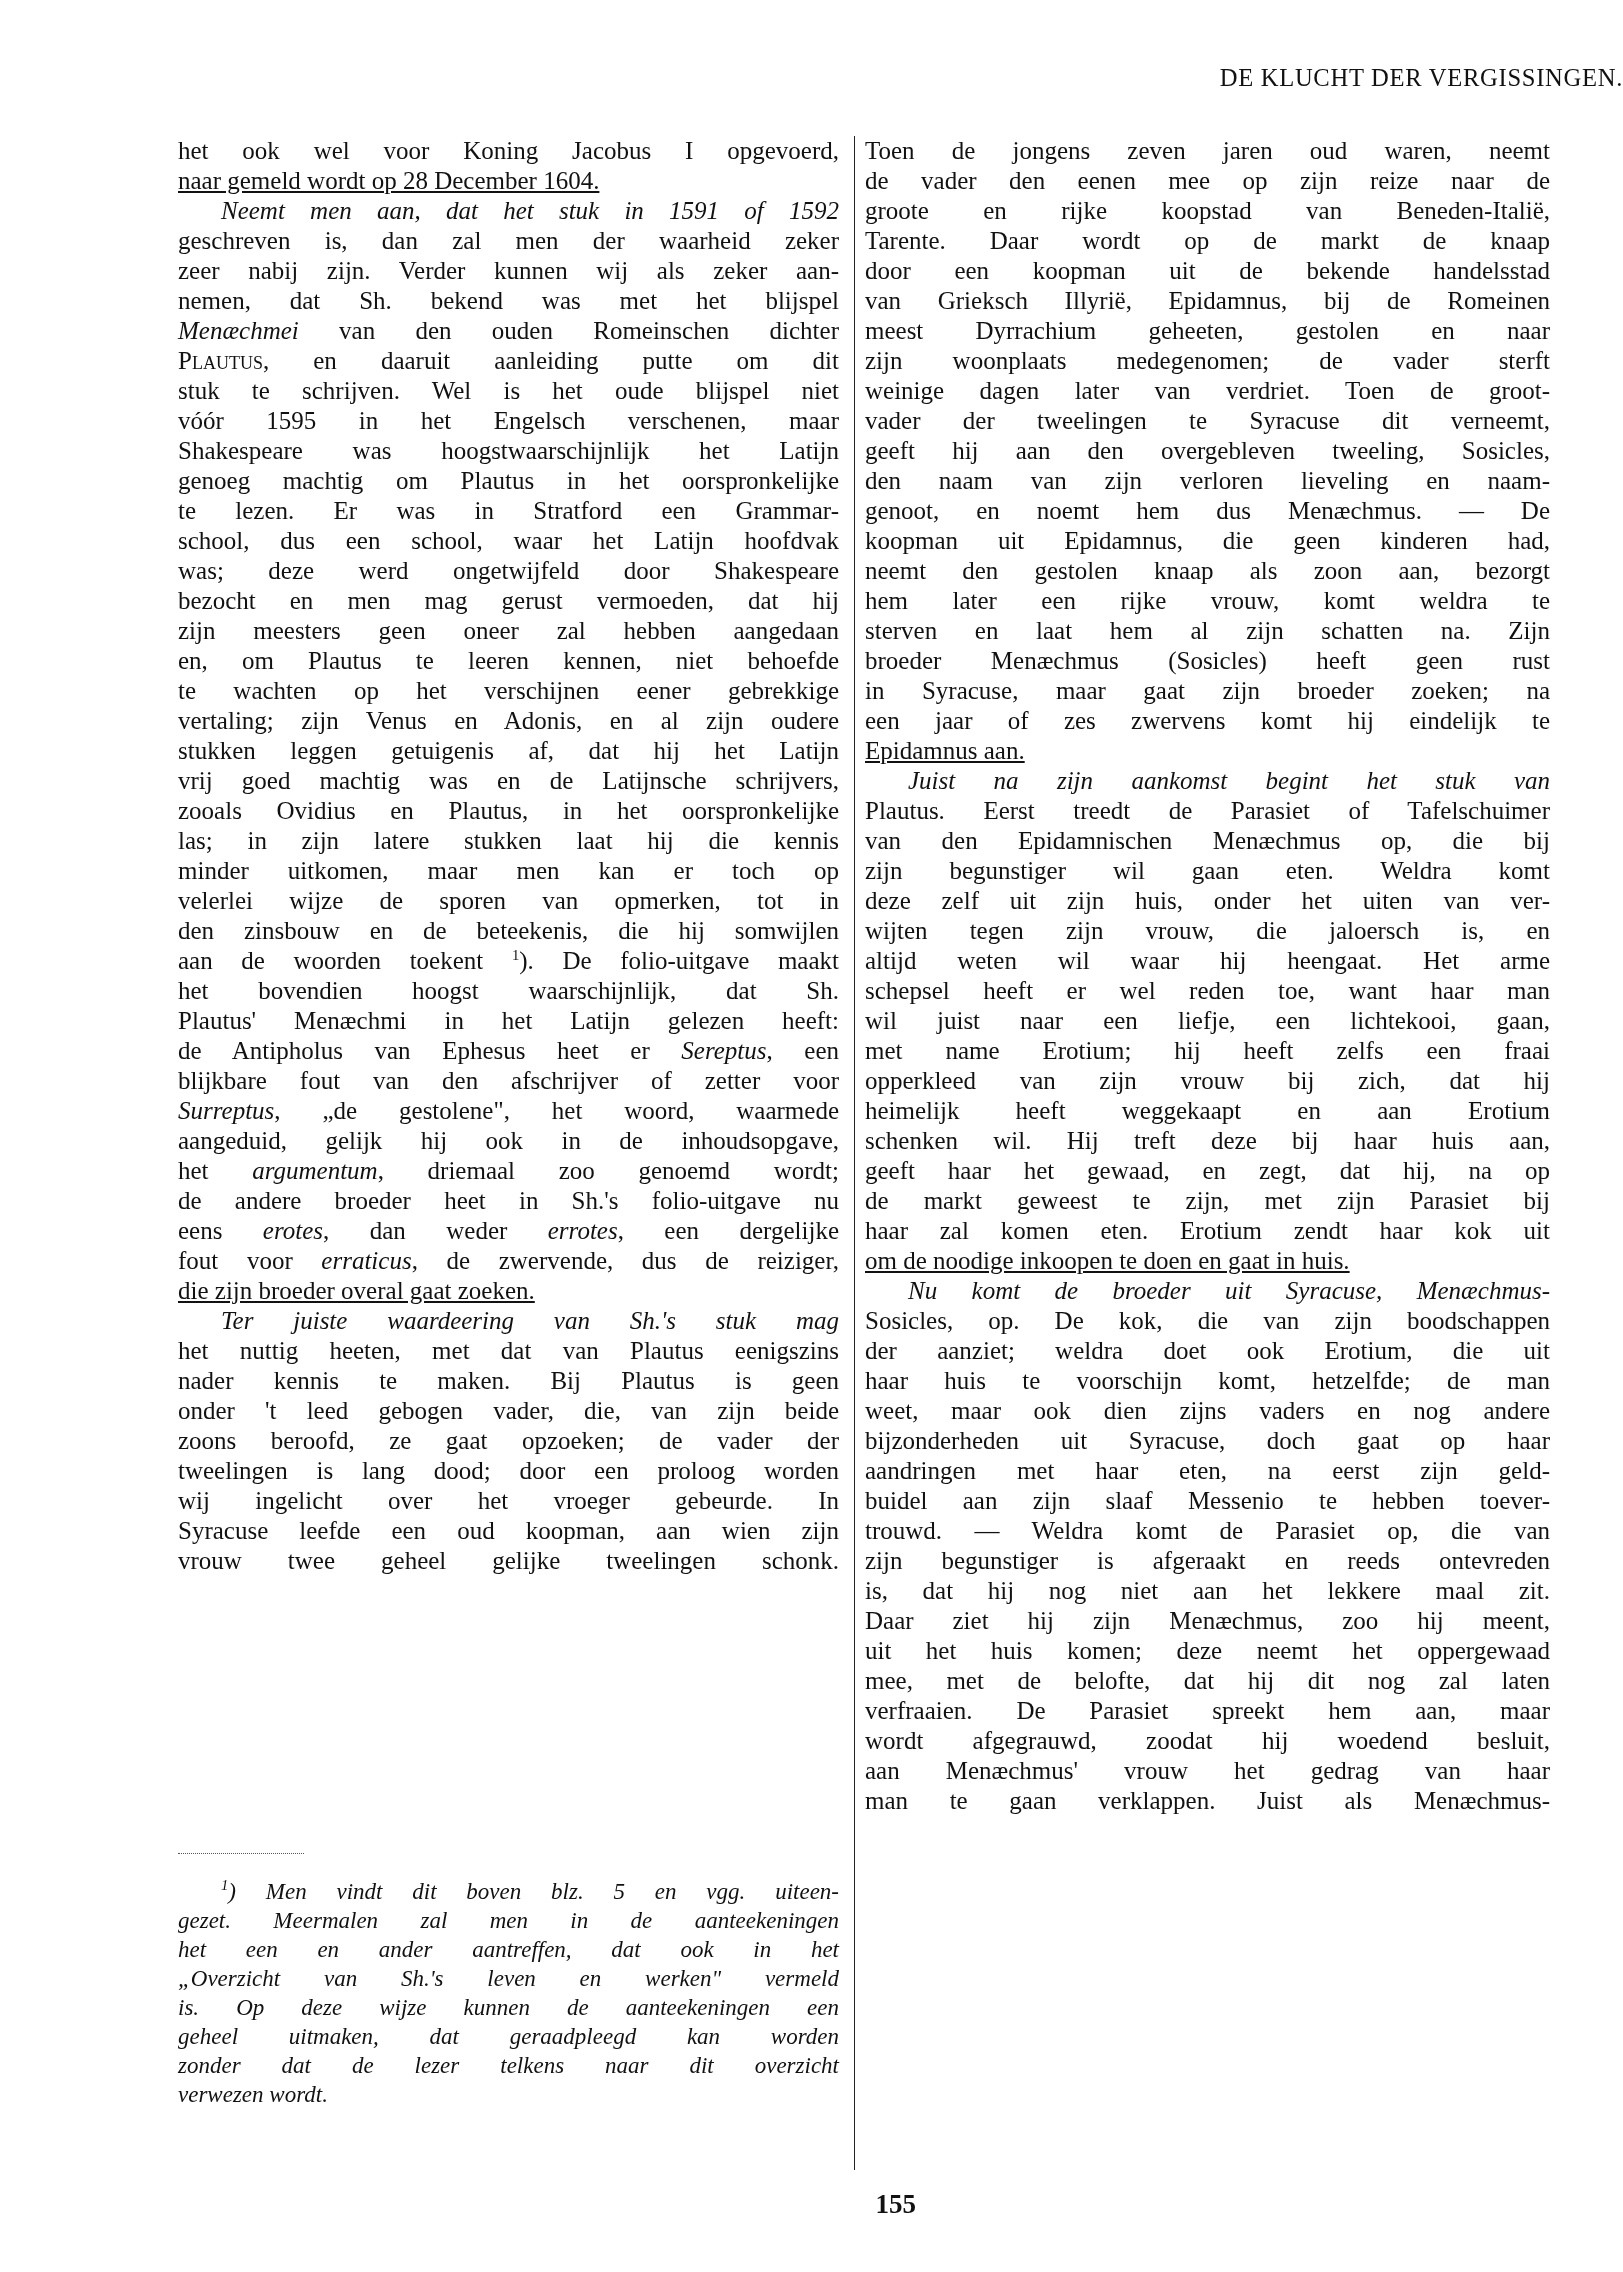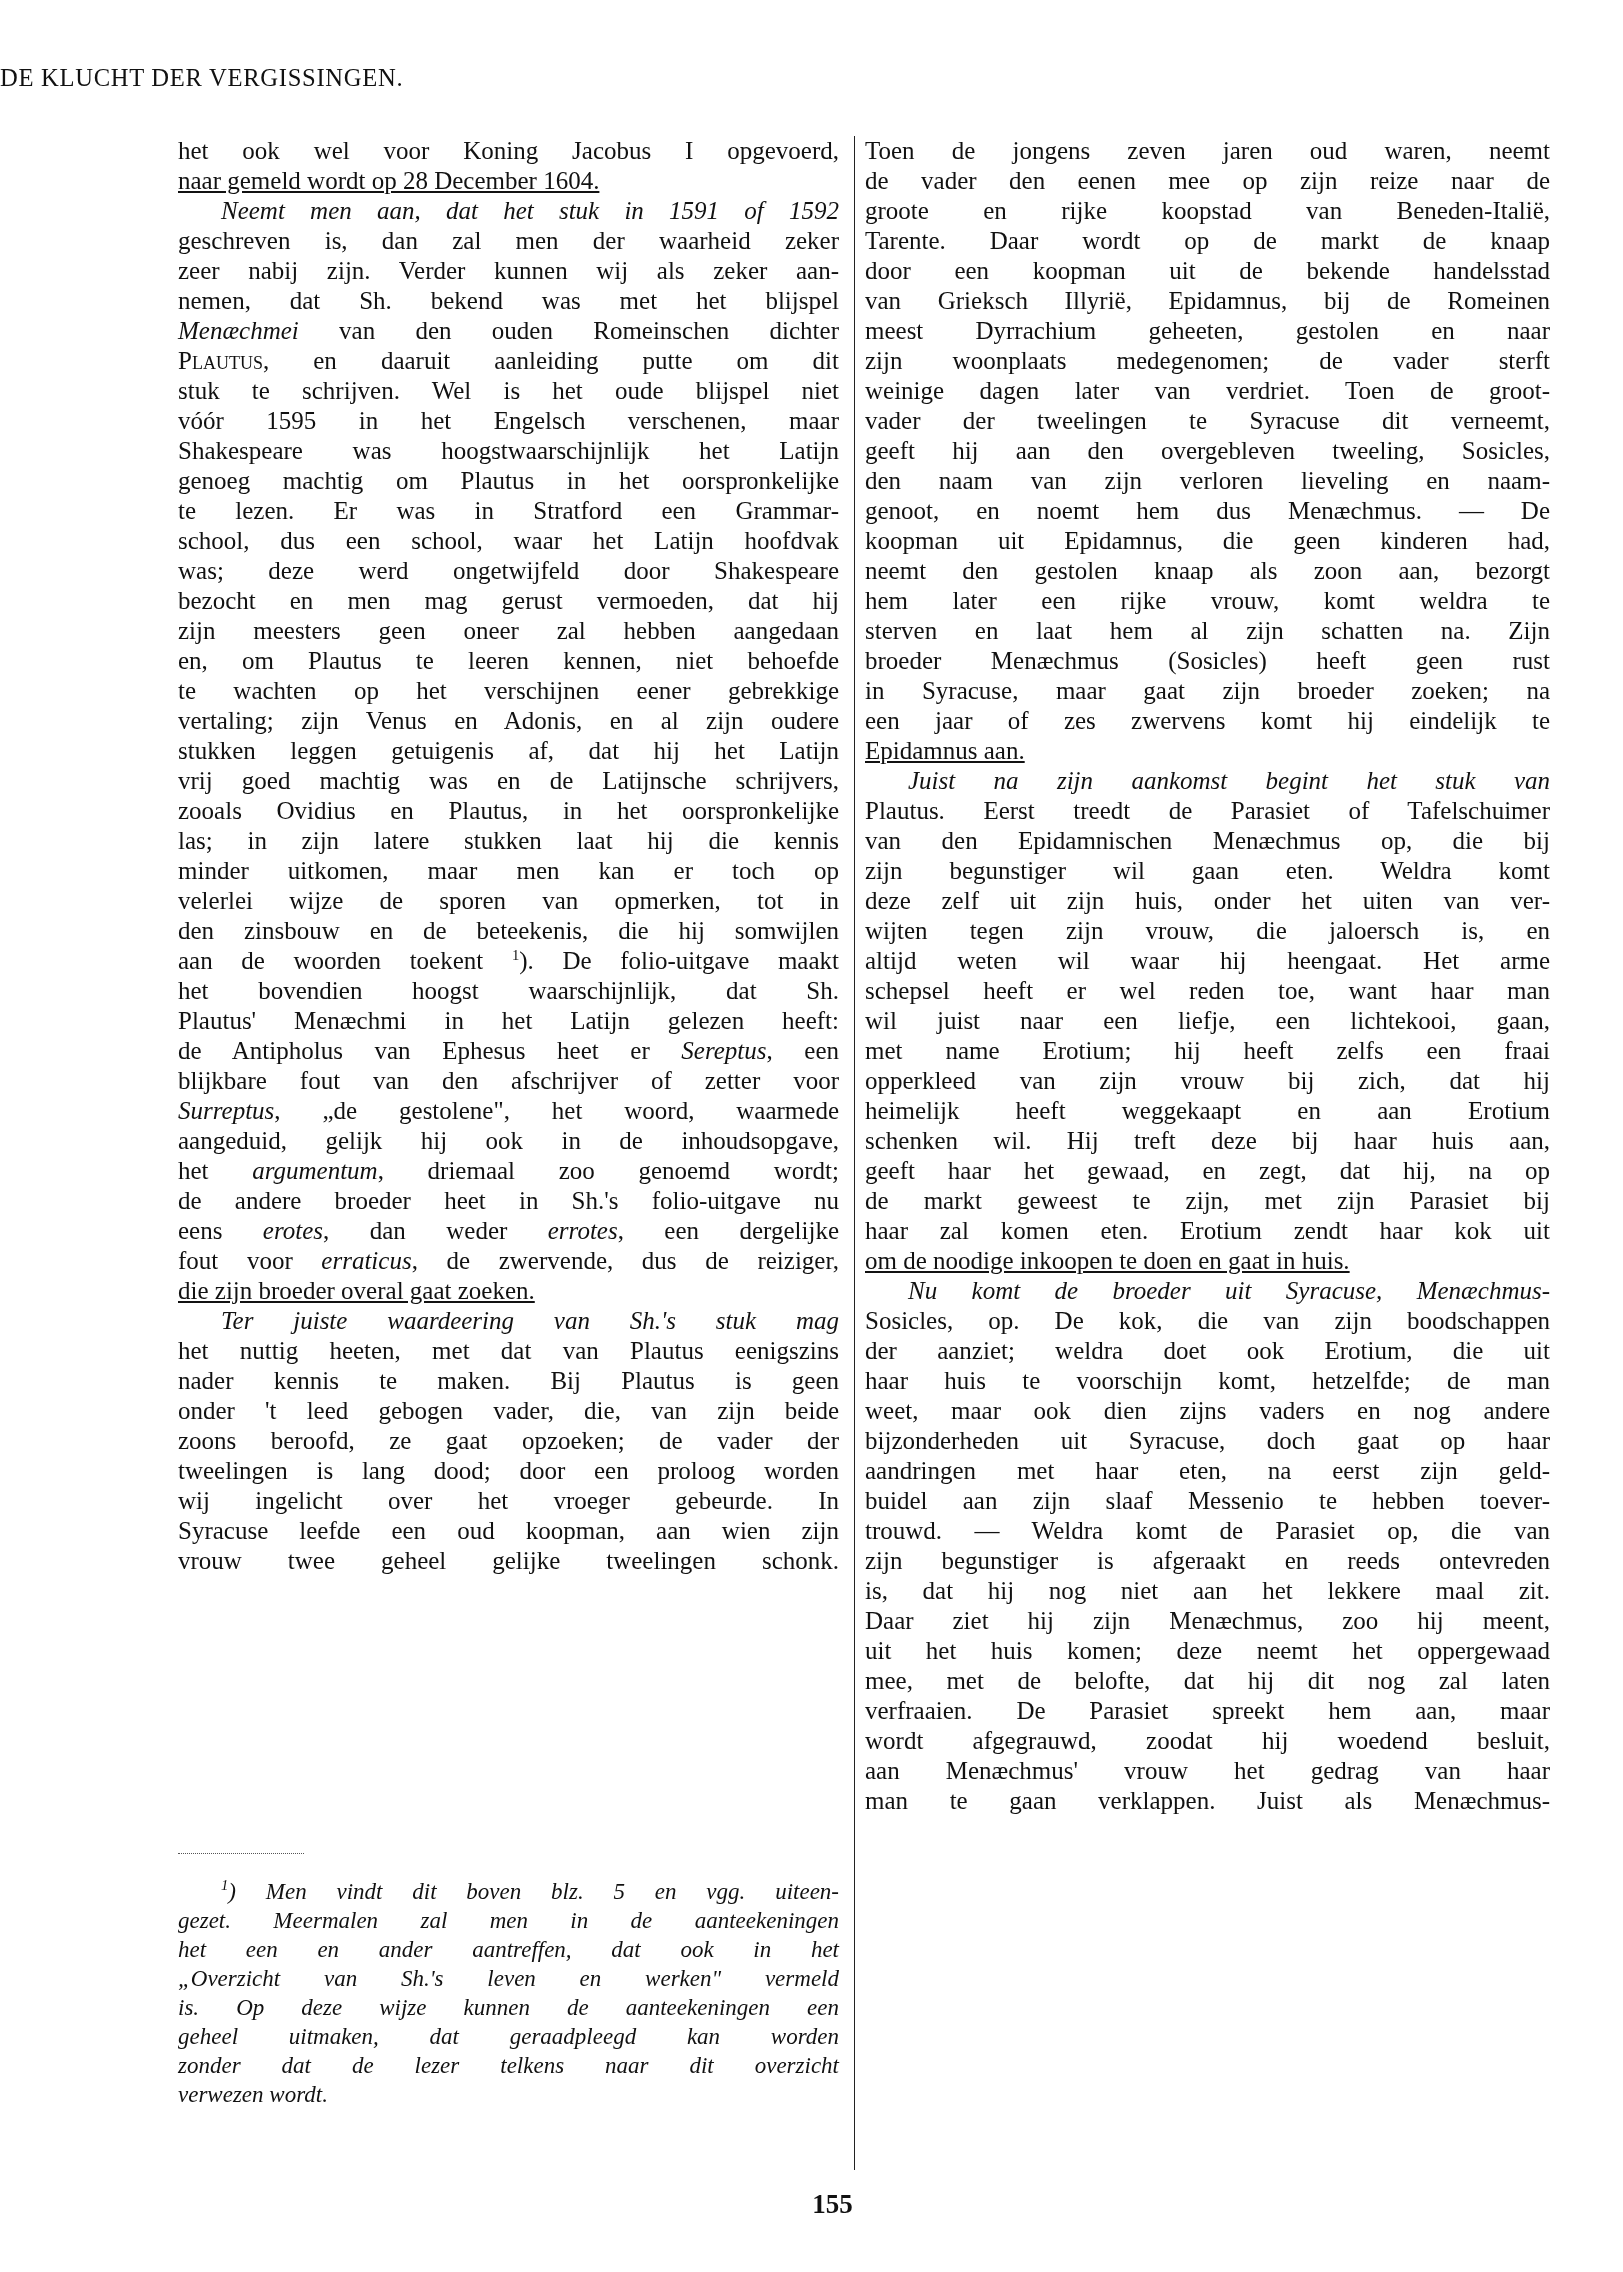--- a/index.html
+++ b/index.html
@@ -1,38 +1,38 @@
 <!DOCTYPE html>
 <html style="font-size:10.6px"><head>
 <meta charset="utf-8">
 <style>
   html, body { margin: 0; padding: 0; background: #ffffff; }
   body { width: 1623px; height: 2273px; position: relative; overflow: hidden;
          font-family: "Liberation Serif", "DejaVu Serif", serif; color: #111111; }
-  .running-head { position: absolute; top: 64px; left: 0; width: 1623px; text-align: left;
+  .running-head { position: absolute; top: 64px; left: 0; width: 1623px; text-align: right;
          font-size: 24.6px; letter-spacing: 0.7px; }
   .column { position: absolute; top: 136px; }
   .col-left { left: 178px; width: 661px; }
   .col-right { left: 865px; width: 685px; }
   .rule { position: absolute; left: 854px; top: 136px; width: 1.3px; height: 2034px; background: #222; }
   .line { height: 30px; line-height: 30px; font-size: 25px; white-space: nowrap;
           text-align: justify; text-align-last: justify; display: block; overflow: visible; }
   .line.last { text-align-last: left; text-decoration: underline; }
   .line.indent { padding-left: 43px; font-style: italic; }
   .sc { font-variant: small-caps; }
   em { font-style: italic; }
   sup { font-size: 14.6px; line-height: 0; vertical-align: 9.3px; }
   .fn-sep { position: absolute; left: 178px; top: 1853px; width: 126px; height: 0;
             border-top: 1.3px dotted #555; }
   .footnotes { position: absolute; left: 178px; top: 1877px; width: 661px; }
   .fn-line { height: 29px; line-height: 29px; font-size: 23px; white-space: nowrap;
              text-align: justify; text-align-last: justify; display: block; font-style: italic; }
   .fn-line.last { text-align-last: left; }
   .fn-line.indent { padding-left: 43px; }
-  .page-number { position: absolute; top: 2189px; left: 796px; width: 73px; text-align: center;
+  .page-number { position: absolute; top: 2189px; left: 843px; width: 73px; text-align: right;
                  font-size: 27px; font-weight: bold; }
 </style>
 </head>
 <body>
 
 <div class="running-head">DE KLUCHT DER VERGISSINGEN.</div>
 
 <div class="rule"></div>
 
 <div class="column col-left">

